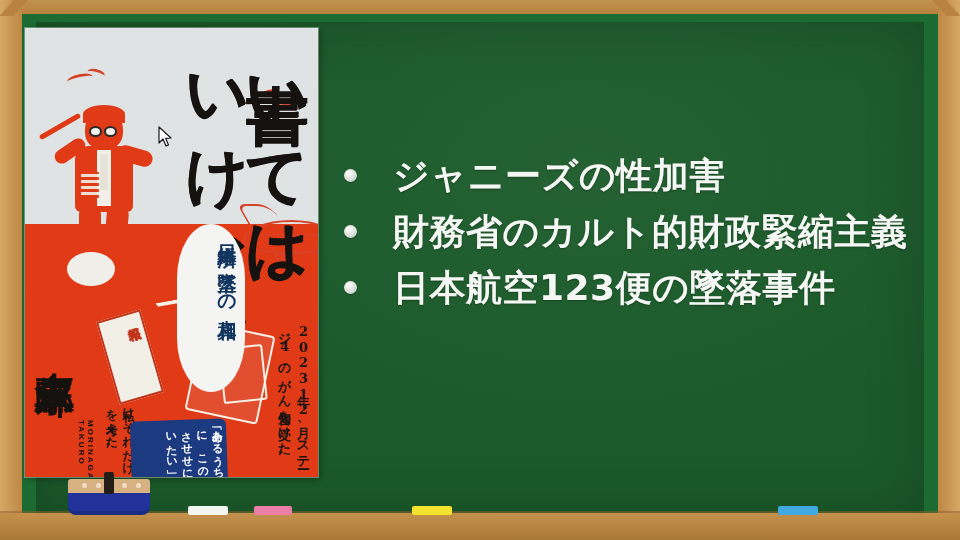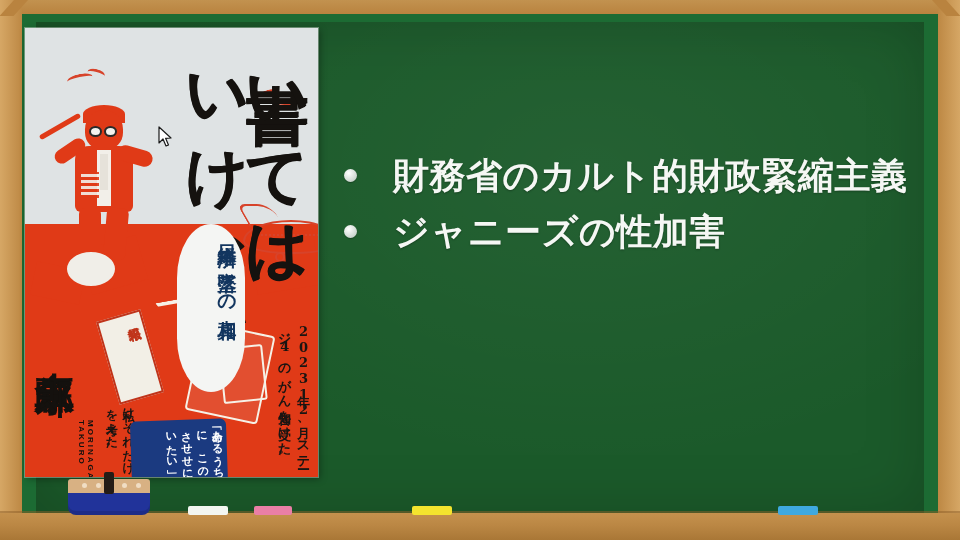--- a/index.html
+++ b/index.html
@@ -359,25 +359,29 @@
     <div class="bk-blurb2">私はそれだけを考えた。</div>
 
     <div class="bk-quote-box"></div>
     <div class="bk-quote">「命あるうちに、この本を完成させせに問いたい」</div>
   </div>
 
 
   <div class="bullets">
     <div class="bullet-row">
       <span class="dot"></span>
+      <span class="bullet-text">ジャニーズの性加害</span>
+    </div>
+    <div class="bullet-row">
+      <span class="dot"></span>
       <span class="bullet-text">財務省のカルト的財政緊縮主義</span>
     </div>
     <div class="bullet-row">
       <span class="dot"></span>
-      <span class="bullet-text">ジャニーズの性加害</span>
+      <span class="bullet-text">日本航空123便の墜落事件</span>
     </div>
   </div>
 
   <div class="tray-edge"></div>
   <div class="tray"></div>
 
   <div class="eraser"></div>
   <div class="eraser-felt"></div>
   <div class="eraser-d" style="left:82px"></div>
   <div class="eraser-d" style="left:96px"></div>

